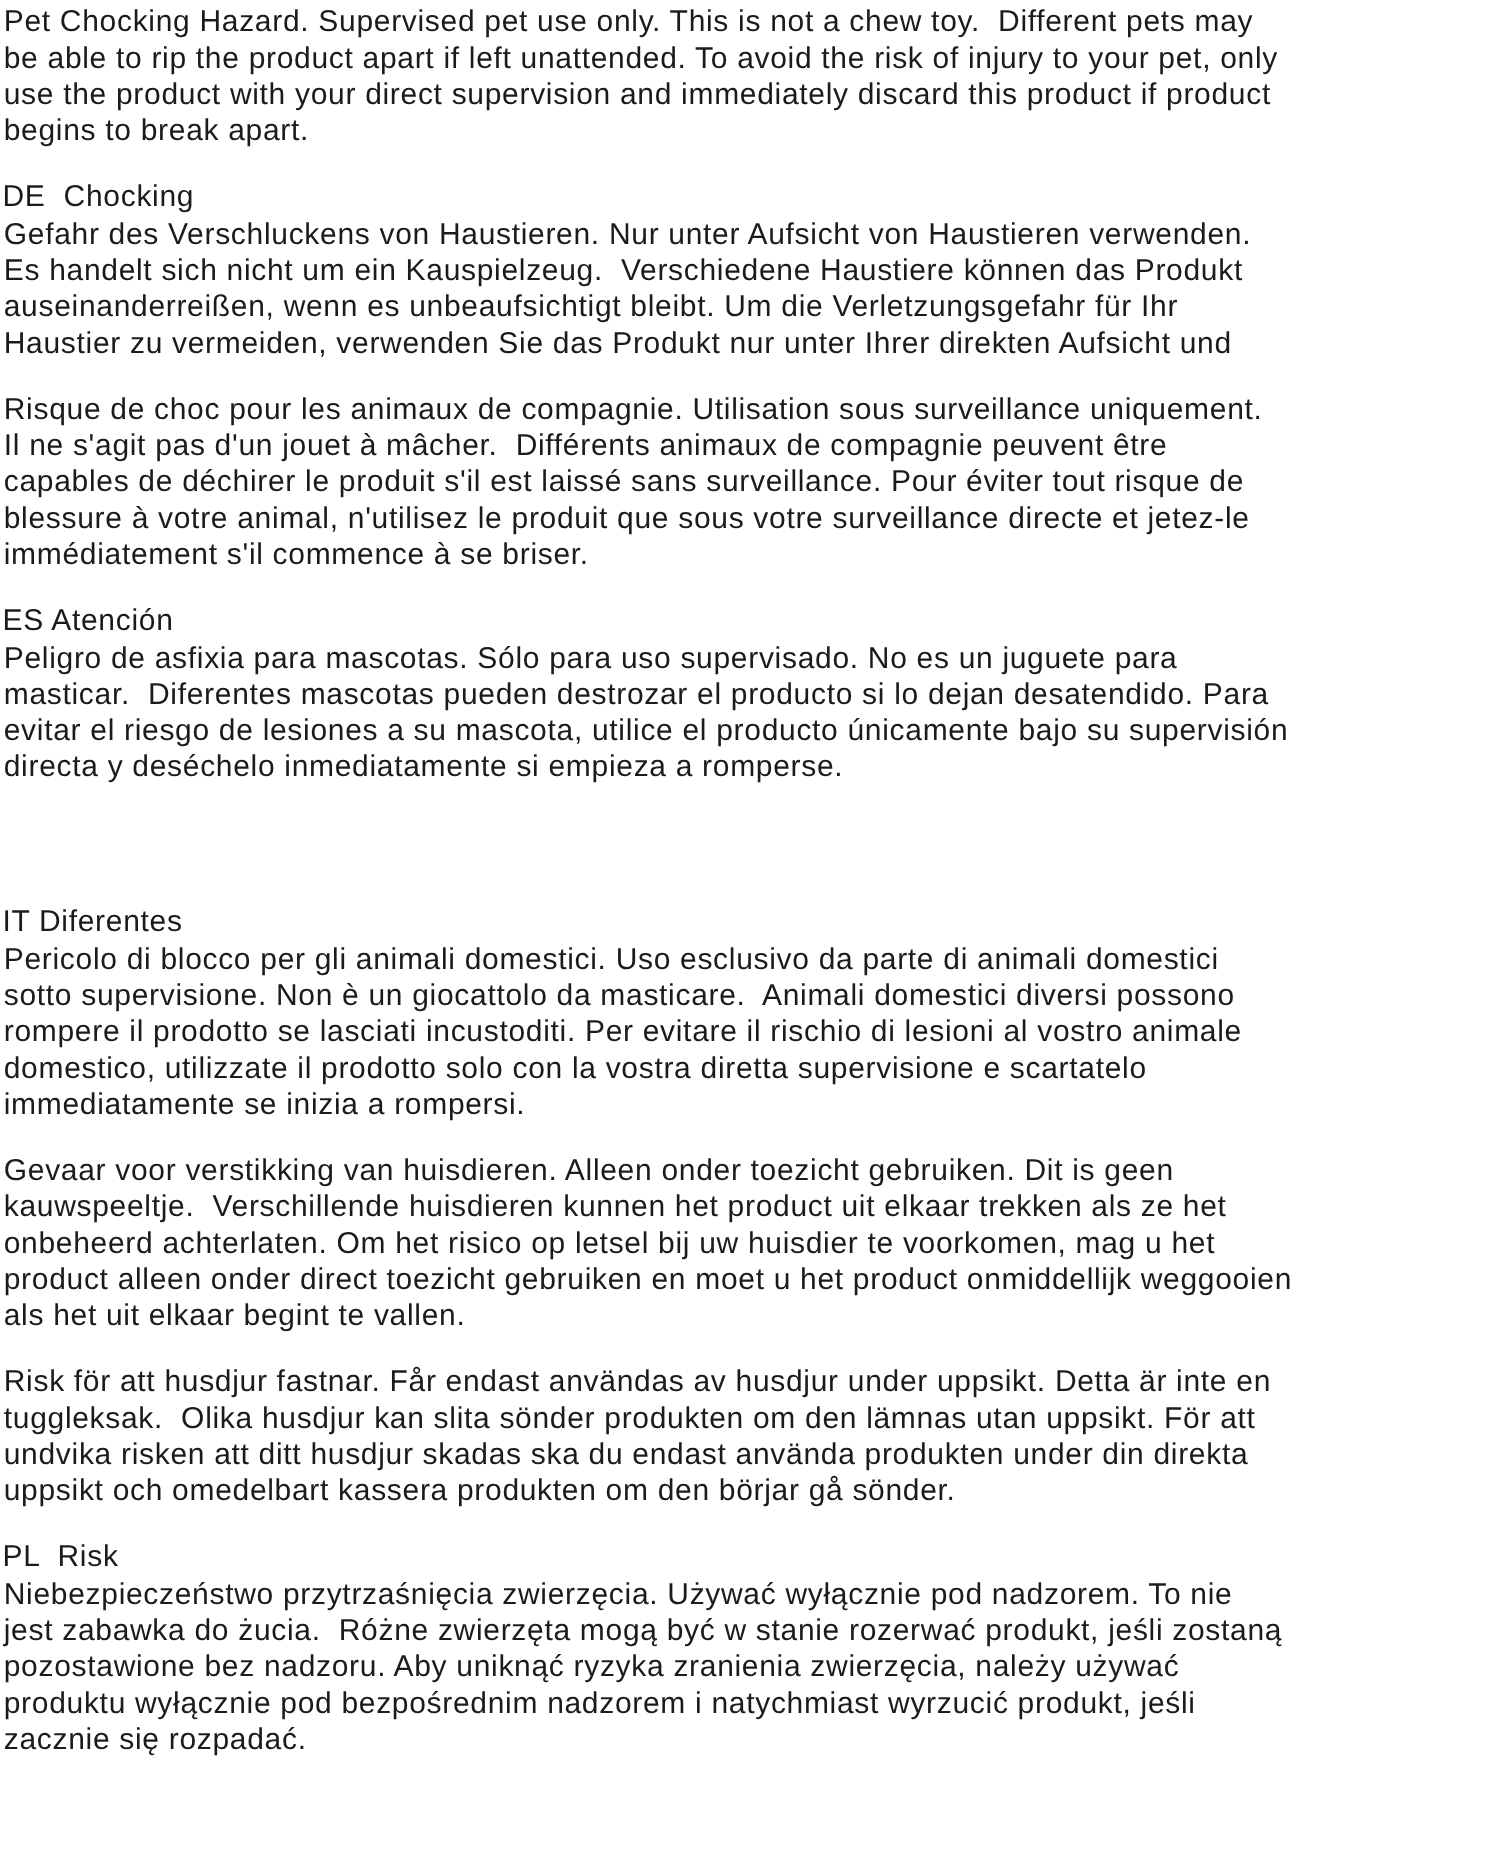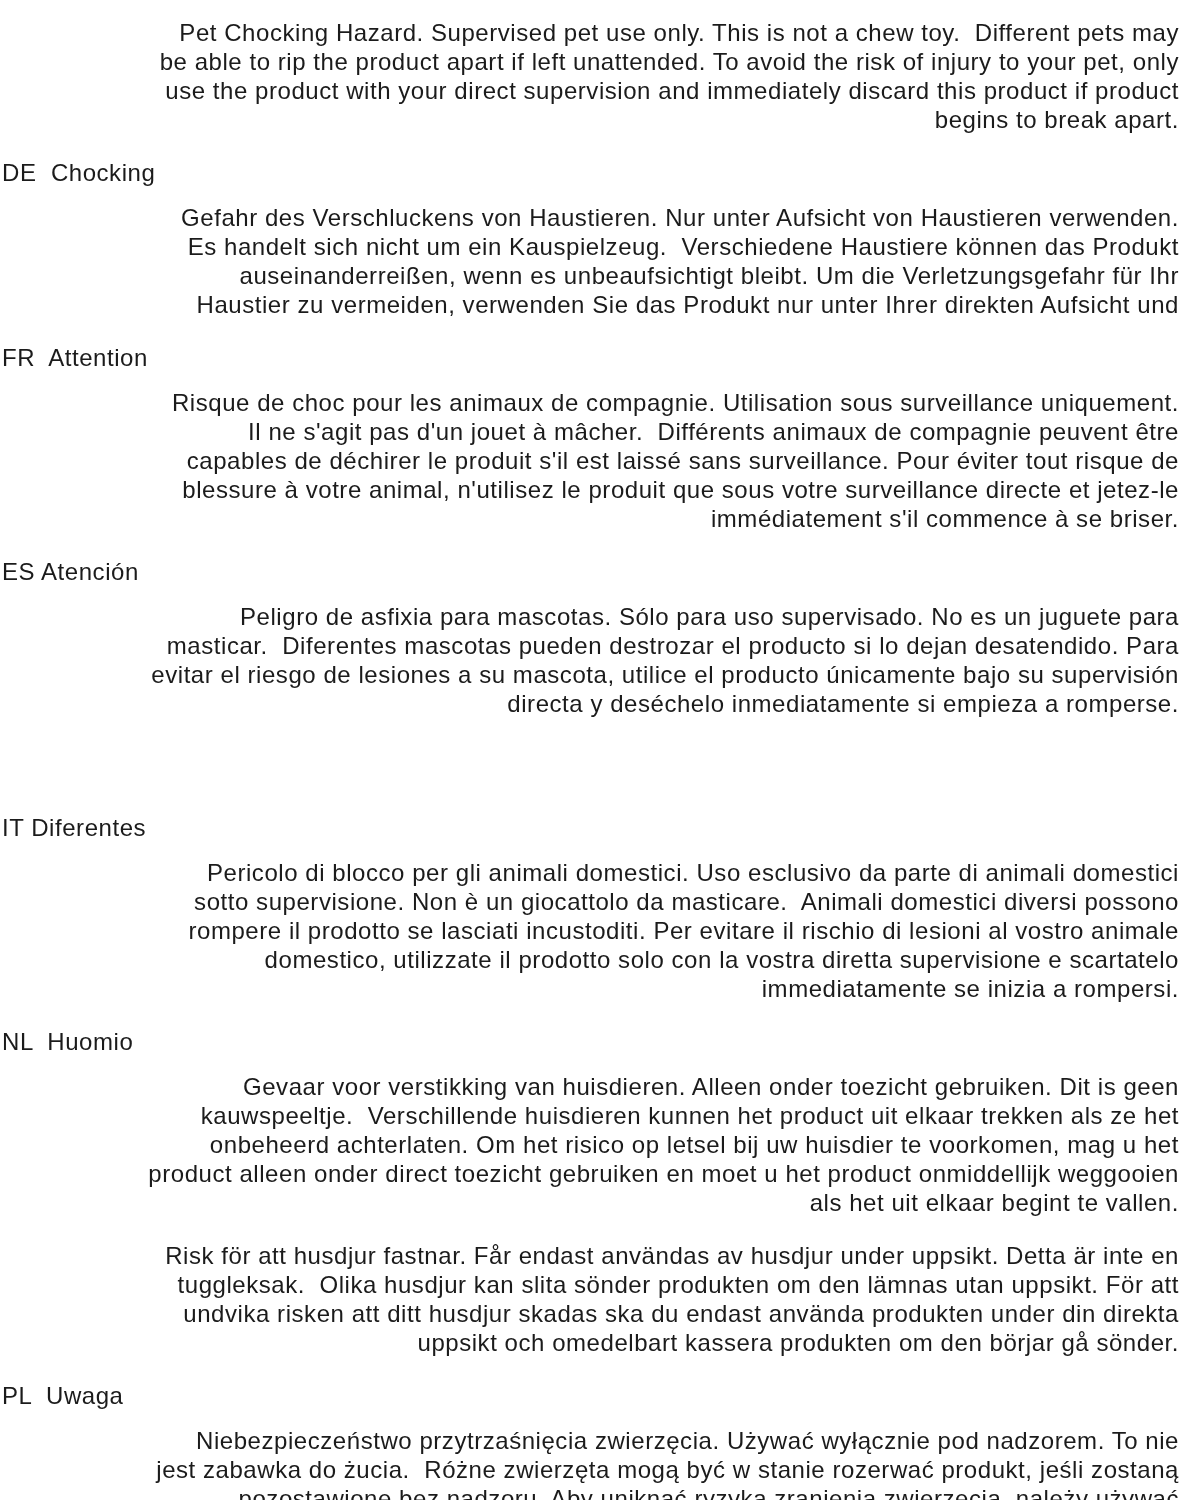--- a/index.html
+++ b/index.html
@@ -24,23 +24,22 @@
   }
   .section.gap-large {
     margin-bottom: 95px;
   }
   .heading {
     margin: 0;
     font-weight: normal;
     white-space: pre-wrap;
   }
   .body-text {
-    margin: 16px;
+    margin: 1px;
     white-space: pre-wrap;
-    text-align: right;
   }
 </style>
 </head>
 <body>
 
 <div class="page">
 
   <div class="section">
     <p class="body-text">Pet Chocking Hazard. Supervised pet use only. This is not a chew toy.  Different pets may
 be able to rip the product apart if left unattended. To avoid the risk of injury to your pet, only
@@ -50,21 +49,20 @@
 
   <div class="section">
     <p class="heading">DE  Chocking</p>
     <p class="body-text">Gefahr des Verschluckens von Haustieren. Nur unter Aufsicht von Haustieren verwenden.
 Es handelt sich nicht um ein Kauspielzeug.  Verschiedene Haustiere können das Produkt
 auseinanderreißen, wenn es unbeaufsichtigt bleibt. Um die Verletzungsgefahr für Ihr
 Haustier zu vermeiden, verwenden Sie das Produkt nur unter Ihrer direkten Aufsicht und</p>
   </div>
 
   <div class="section">
-    <p class="heading">FR  Attention</p>
     <p class="body-text">Risque de choc pour les animaux de compagnie. Utilisation sous surveillance uniquement.
 Il ne s'agit pas d'un jouet à mâcher.  Différents animaux de compagnie peuvent être
 capables de déchirer le produit s'il est laissé sans surveillance. Pour éviter tout risque de
 blessure à votre animal, n'utilisez le produit que sous votre surveillance directe et jetez-le
 immédiatement s'il commence à se briser.</p>
   </div>
 
   <div class="section gap-large">
     <p class="heading">ES Atención</p>
     <p class="body-text">Peligro de asfixia para mascotas. Sólo para uso supervisado. No es un juguete para
@@ -76,37 +74,36 @@
   <div class="section">
     <p class="heading">IT Diferentes</p>
     <p class="body-text">Pericolo di blocco per gli animali domestici. Uso esclusivo da parte di animali domestici
 sotto supervisione. Non è un giocattolo da masticare.  Animali domestici diversi possono
 rompere il prodotto se lasciati incustoditi. Per evitare il rischio di lesioni al vostro animale
 domestico, utilizzate il prodotto solo con la vostra diretta supervisione e scartatelo
 immediatamente se inizia a rompersi.</p>
   </div>
 
   <div class="section">
-    <p class="heading">NL  Huomio</p>
     <p class="body-text">Gevaar voor verstikking van huisdieren. Alleen onder toezicht gebruiken. Dit is geen
 kauwspeeltje.  Verschillende huisdieren kunnen het product uit elkaar trekken als ze het
 onbeheerd achterlaten. Om het risico op letsel bij uw huisdier te voorkomen, mag u het
 product alleen onder direct toezicht gebruiken en moet u het product onmiddellijk weggooien
 als het uit elkaar begint te vallen.</p>
   </div>
 
   <div class="section">
     <p class="body-text">Risk för att husdjur fastnar. Får endast användas av husdjur under uppsikt. Detta är inte en
 tuggleksak.  Olika husdjur kan slita sönder produkten om den lämnas utan uppsikt. För att
 undvika risken att ditt husdjur skadas ska du endast använda produkten under din direkta
 uppsikt och omedelbart kassera produkten om den börjar gå sönder.</p>
   </div>
 
   <div class="section">
-    <p class="heading">PL  Uwaga</p>
+    <p class="heading">PL  Risk</p>
     <p class="body-text">Niebezpieczeństwo przytrzaśnięcia zwierzęcia. Używać wyłącznie pod nadzorem. To nie
 jest zabawka do żucia.  Różne zwierzęta mogą być w stanie rozerwać produkt, jeśli zostaną
 pozostawione bez nadzoru. Aby uniknąć ryzyka zranienia zwierzęcia, należy używać
 produktu wyłącznie pod bezpośrednim nadzorem i natychmiast wyrzucić produkt, jeśli
 zacznie się rozpadać.</p>
   </div>
 
 </div>
 
 </body></html>

